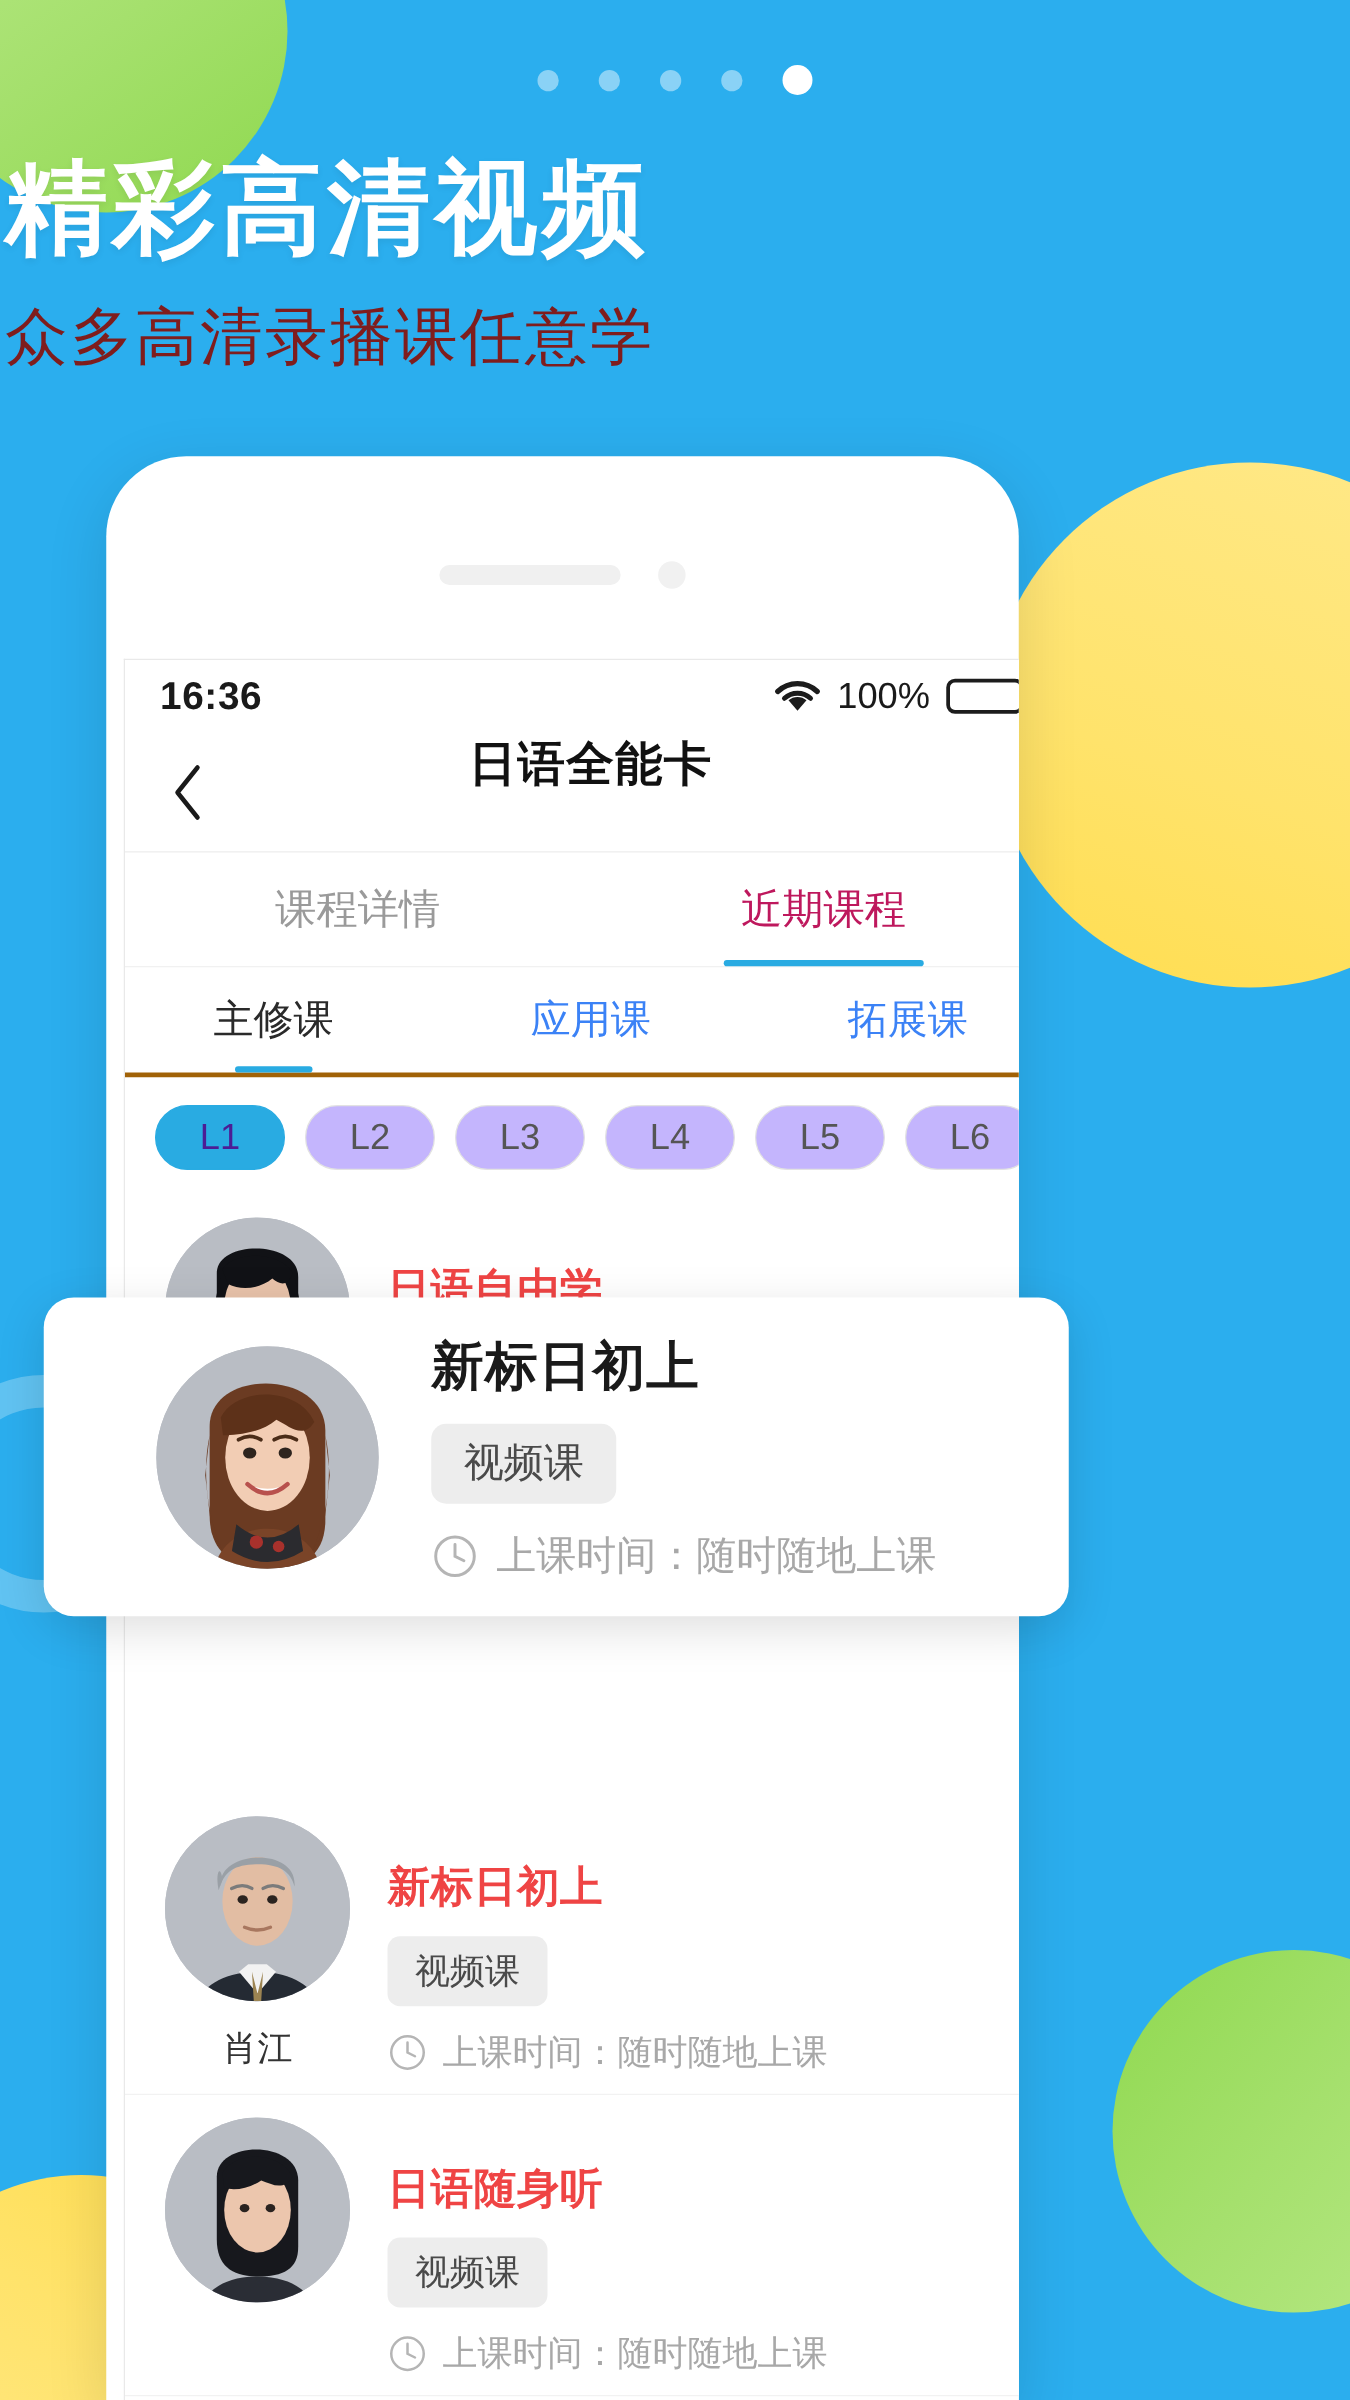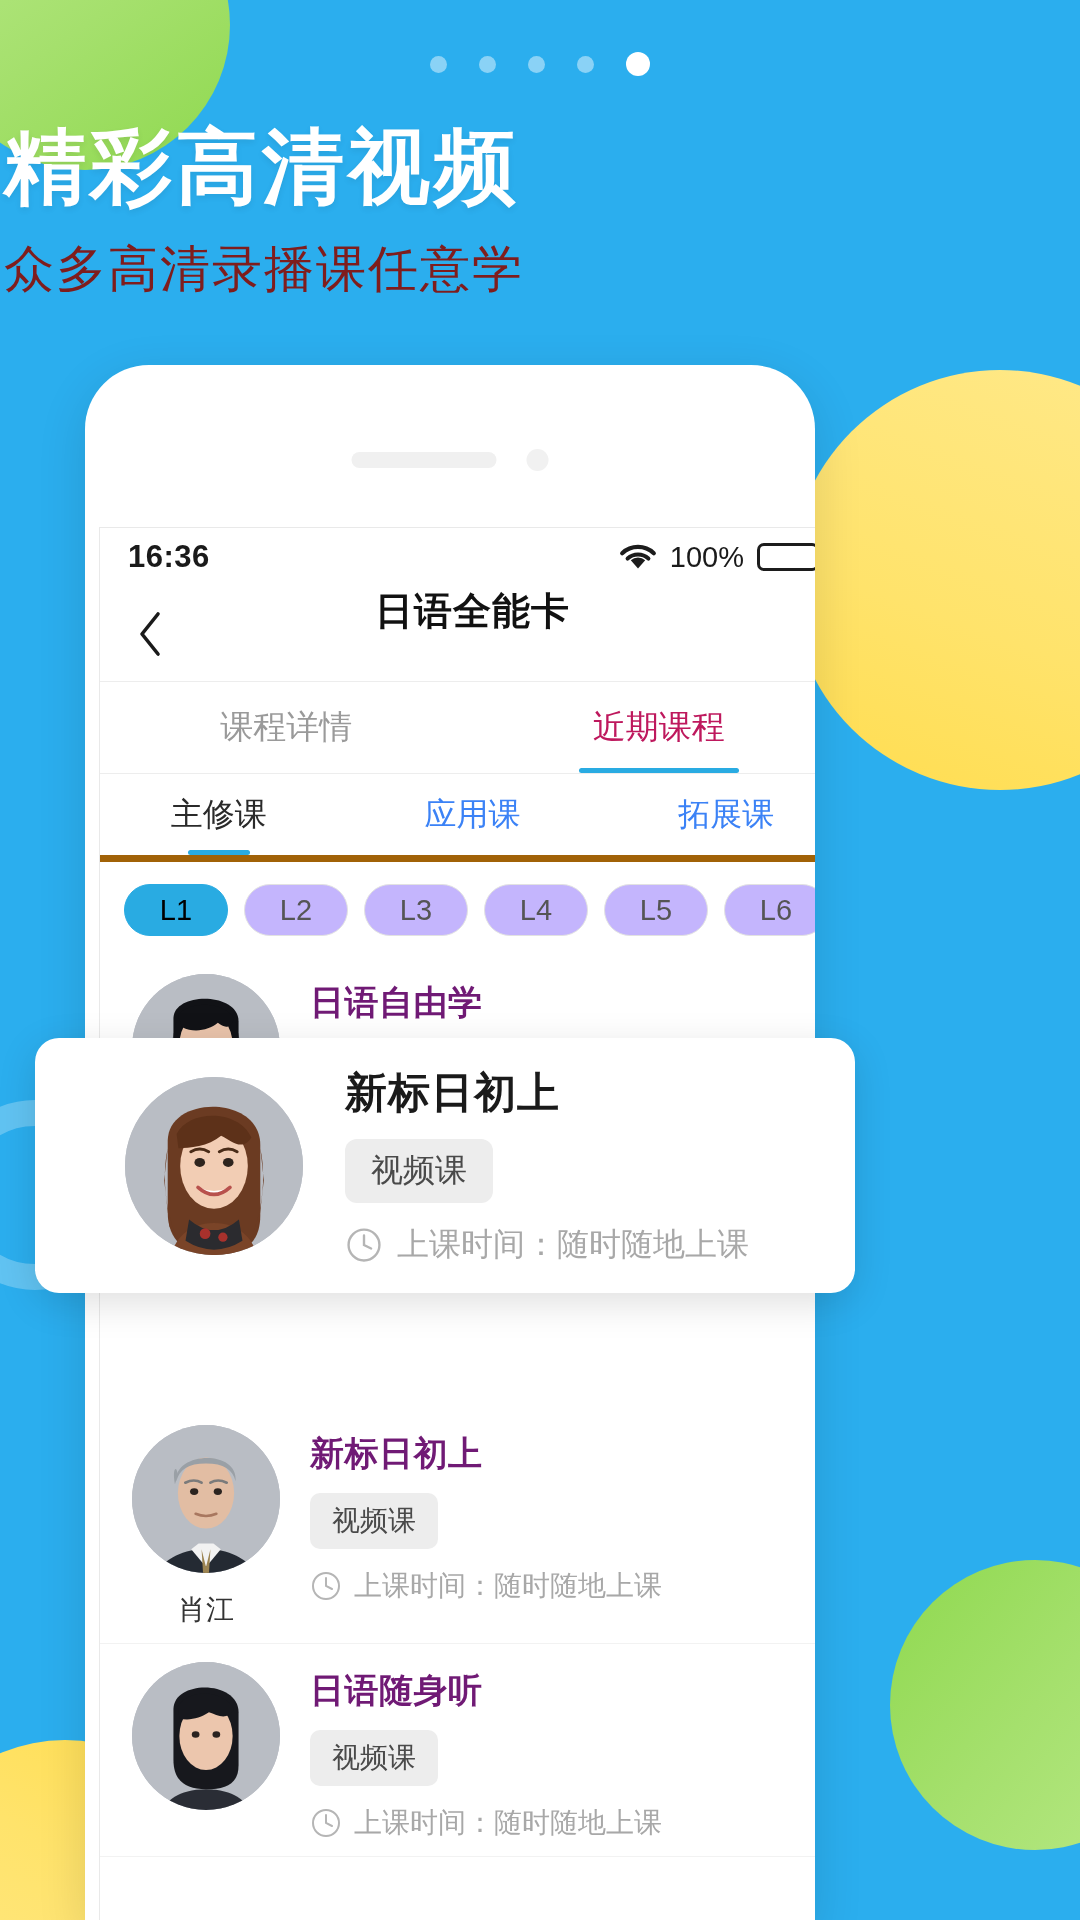--- a/index.html
+++ b/index.html
@@ -134,21 +134,21 @@
   .maintab.active { color:#be185d; }
   .maintab.active:after{
     content:""; position:absolute; bottom:0; left:50%;
     transform:translateX(-50%);
     width:160px; height:5px; background:#29ABE2; border-radius:3px;
   }
 
   
   .subtabs {
     height:88px; display:flex; background:#fff;
-    border-bottom:7px solid #a16207;
+    border-bottom:4px solid #a16207;
     gap:16px;
   }
   .subtab {
     flex:1; display:flex; align-items:center; justify-content:center;
     font-size:32px; color:#3b82f6; position:relative;
   }
   .subtab.active { color:#2a2a2a; font-weight:500; }
   .subtab.active:after{
     content:""; position:absolute; bottom:0; left:50%;
     transform:translateX(-50%);
@@ -160,40 +160,40 @@
     display:flex; align-items:center; gap:16px;
     padding:22px 0 20px 24px; background:#fff; white-space:nowrap;
   }
   .chip {
     flex:0 0 auto;
     min-width:104px; height:52px; border-radius:26px;
     border:1px solid #e2e2e2; background:#c4b5fd;
     display:flex; align-items:center; justify-content:center;
     font-size:29px; color:#555;
   }
-  .chip.active { background:#29ABE2; border-color:#29ABE2; color:#000000; }
+  .chip.active { background:#29ABE2; border-color:#29ABE2; color:#4c1d95; }
 
   
   .course-list { background:#fff; }
   .course {
     display:flex; padding:18px 26px 14px 26px;
     border-bottom:1px solid #f2f2f2;
   }
   .avatar-col { width:160px; flex:0 0 160px; text-align:center; }
   .avatar {
     width:148px; height:148px; border-radius:50%;
     background:#b9bdc4; overflow:hidden; position:relative;
     display:inline-block;
   }
   .avatar svg { display:block; width:100%; height:100%; }
   .teacher-name {
     margin-top:14px; font-size:28px; color:#333;
   }
   .course-info { flex:1; padding-left:24px; padding-top:6px; }
-  .course-title { font-size:34px; font-weight:bold; color:#701a75; letter-spacing:0.5px; }
+  .course-title { font-size:34px; font-weight:bold; color:#ef4444; letter-spacing:0.5px;margin-top:28px; }
   .tag {
     display:inline-block; margin-top:16px;
     padding:9px 22px; border-radius:10px;
     background:#ededed; color:#4a4a4a; font-size:28px;
   }
   .course-time {
     margin-top:18px; display:flex; align-items:center; gap:12px;
     font-size:28px; color:#a8a8a8;
   }
 

